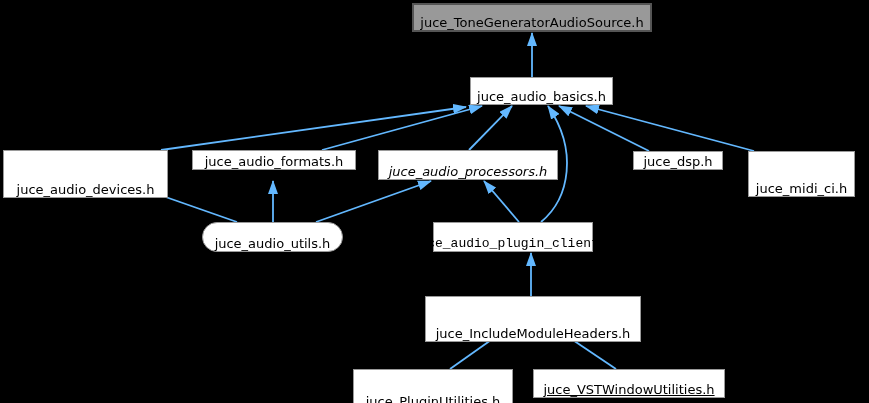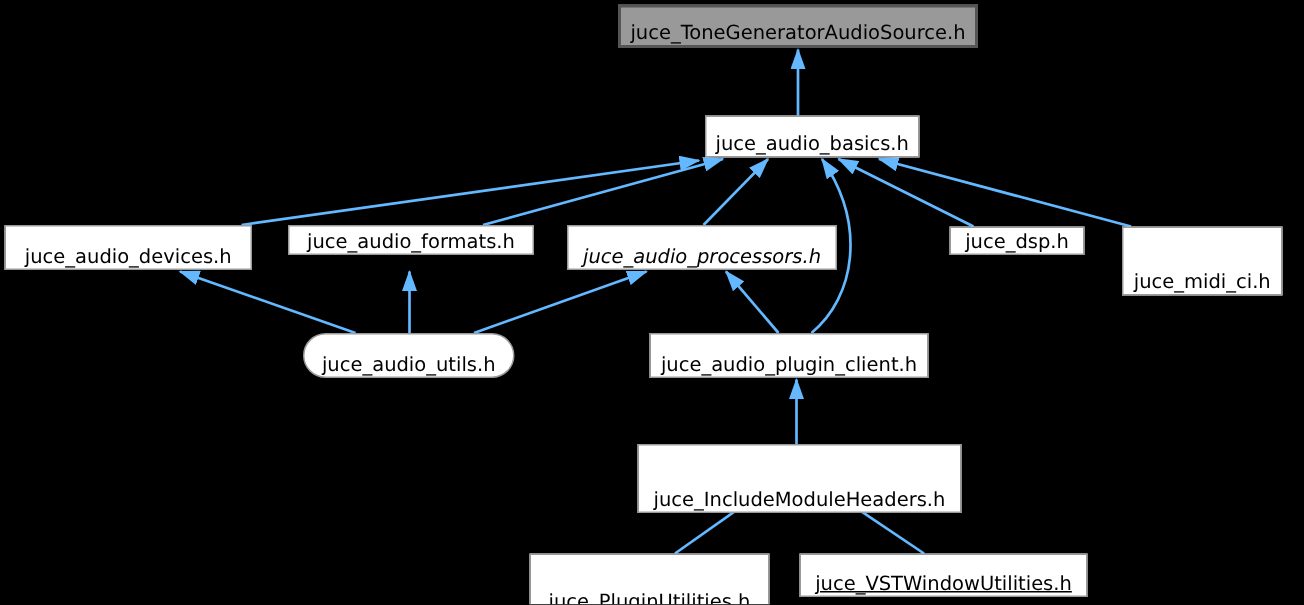--- a/index.html
+++ b/index.html
@@ -71,39 +71,39 @@
         <path d="M616,369 L552,326" fill="none" stroke="#63b8ff" stroke-width="1.8" marker-end="url(#arrow)"></path>
       </g>
   </svg>
   <div id="node-layer">
       <div class="node main" style="left: 412px; top: 3px; width: 240px; height: 29px;">
         <span>juce_ToneGeneratorAudioSource.h</span>
       </div>
       <div class="node" style="left: 458px; top: 77px; width: 143px; height: 28px; margin-left: 12px;">
         <span>juce_audio_basics.h</span>
       </div>
-      <div class="node" style="left: 3px; top: 150px; width: 165px; height: 30px;">
+      <div class="node" style="left: 3px; top: 150px; width: 165px; height: 48px;">
         <span>juce_audio_devices.h</span>
       </div>
       <div class="node" style="left: 192px; top: 150px; width: 164px; height: 20px;">
         <span>juce_audio_formats.h</span>
       </div>
       <div class="node" style="left: 378px; top: 150px; width: 180px; height: 30px; font-style: italic;">
         <span>juce_audio_processors.h</span>
       </div>
       <div class="node" style="left: 633px; top: 151px; width: 90px; height: 19px;">
         <span>juce_dsp.h</span>
       </div>
       <div class="node" style="left: 748px; top: 151px; width: 107px; height: 46px;">
         <span>juce_midi_ci.h</span>
       </div>
       <div class="node" style="left: 202px; top: 222px; width: 141px; height: 30px; border-radius: 15px;">
         <span>juce_audio_utils.h</span>
       </div>
-      <div class="node" style="left: 433px; top: 222px; width: 186px; height: 30px;">
+      <div class="node" style="left: 433px; top: 222px; width: 160px; height: 30px; font-family: Liberation Mono, monospace;">
         <span>juce_audio_plugin_client.h</span>
       </div>
       <div class="node" style="left: 425px; top: 296px; width: 216px; height: 46px;">
         <span>juce_IncludeModuleHeaders.h</span>
       </div>
       <div class="node" style="left: 353px; top: 369px; width: 160px; height: 41px;">
         <span>juce_PluginUtilities.h</span>
       </div>
       <div class="node" style="left: 533px; top: 369px; width: 192px; height: 29px; text-decoration: underline;">
         <span>juce_VSTWindowUtilities.h</span>

